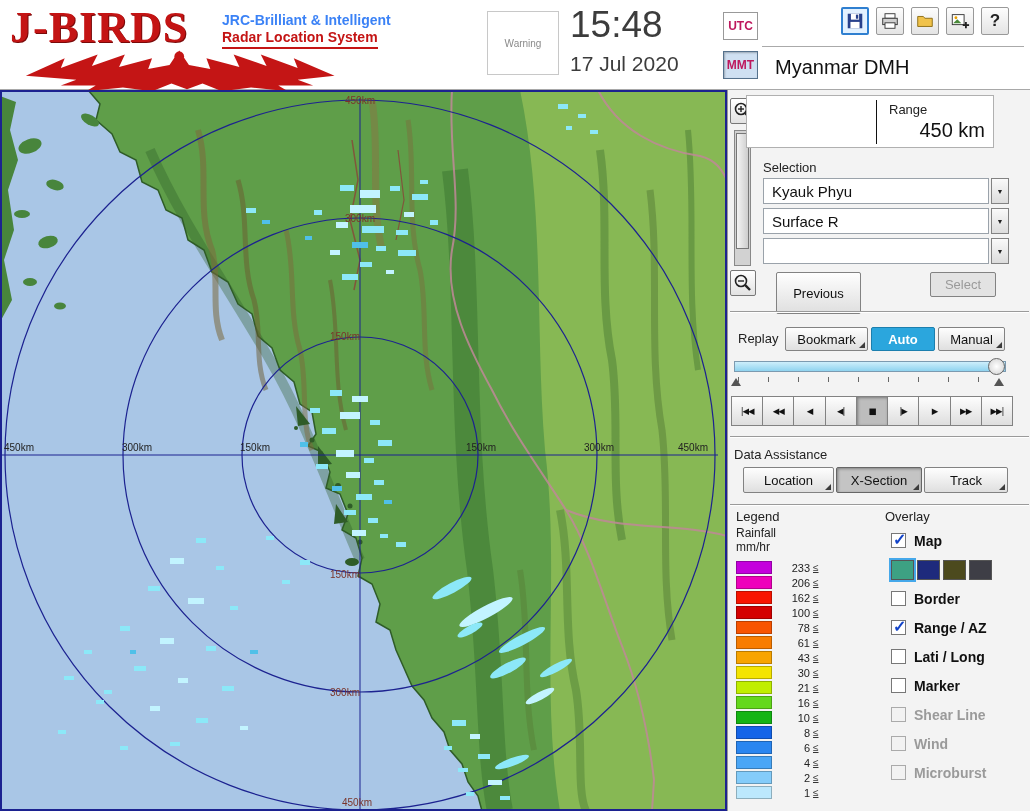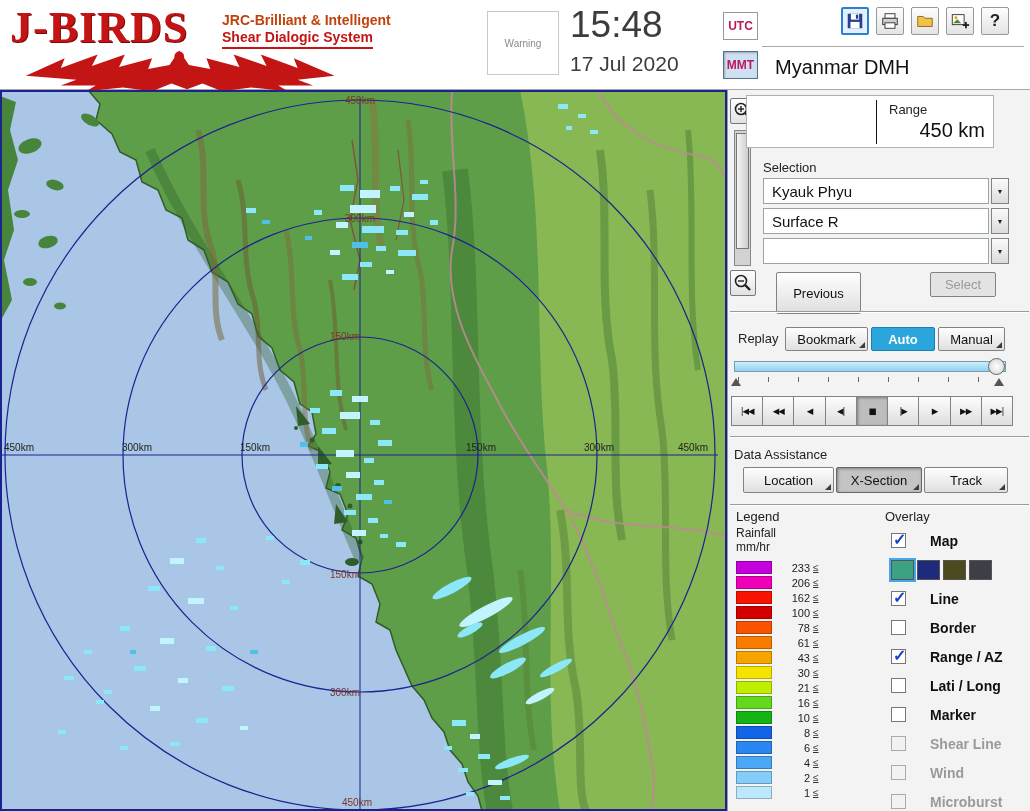--- a/index.html
+++ b/index.html
@@ -4,21 +4,21 @@
 <style>
 *{margin:0;padding:0;box-sizing:border-box}
 html,body{width:1030px;height:811px;overflow:hidden}
 body{font-family:"Liberation Sans",sans-serif;background:#fff;color:#111}
 .app{position:relative;width:1030px;height:811px;background:#fff}
 
 
 .topbar{position:absolute;left:0;top:0;width:1030px;height:90px;background:#fff;border-bottom:1px solid #a8a8a8}
 .logo{position:absolute;left:8px;top:2px;width:410px;height:88px}
 .logo-title{position:absolute;left:2px;top:0;font-family:"Liberation Serif",serif;font-weight:bold;font-size:44px;color:#c41414;letter-spacing:1px;text-shadow:1px 1px 0 #7a0a0a}
-.logo-sub1{position:absolute;left:214px;top:10px;font-size:14px;font-weight:bold;color:#c2410c}
+.logo-sub1{position:absolute;left:214px;top:10px;font-size:14px;font-weight:bold;color:#3b82f6}
 .logo-sub2{position:absolute;left:214px;top:27px;font-size:14px;font-weight:bold;color:#c41414;border-bottom:2px solid #c41414;padding-bottom:2px}
 .eagle{position:absolute;left:14px;top:42px}
 .warning-box{position:absolute;left:487px;top:11px;width:72px;height:64px;background:#fff;border:1px solid #c8c8c8;display:flex;align-items:center;justify-content:center;font-size:10px;color:#8a8a8a}
 .clock-time{position:absolute;left:570px;top:4px;font-size:37px;color:#3c3c3c}
 .clock-date{position:absolute;left:570px;top:52px;font-size:21px;color:#3c3c3c}
 .tz-btn{position:absolute;left:723px;width:35px;height:28px;display:flex;align-items:center;justify-content:center;font-size:12px;font-weight:bold;color:#be185d;border:1px solid #999;background:#fff;cursor:pointer}
 .tz-utc{top:12px}
 .tz-mmt{top:51px;background:#cfe0f2;border:1px solid #55718c;box-shadow:inset 1px 1px 2px rgba(0,0,0,.25)}
 .iconbar{position:absolute;left:841px;top:7px;display:flex;gap:7px}
 .tool-btn{width:28px;height:28px;border:1px solid #999;border-radius:2px;background:linear-gradient(#fdfdfd,#e4e4e4);display:flex;align-items:center;justify-content:center;cursor:pointer}
@@ -69,42 +69,42 @@
 .legend-block{position:absolute;left:8px;top:436px;width:142px}
 .lg-unit{font-size:12px;color:#222;line-height:14px}
 .lg-rows{margin-top:6px}
 .lg-row{display:flex;align-items:center;height:15px}
 .lg-sw{width:36px;height:13px;border:1px solid rgba(0,0,0,.25)}
 .lg-val{width:34px;text-align:right;font-size:11px;color:#222;margin-left:4px}
 .lg-lte{font-size:10px;color:#333;margin-left:3px;text-decoration:underline}
 
 
 .overlay-block{position:absolute;left:163px;top:436px;width:138px}
-.ov-item{display:flex;align-items:center;height:29px;gap:24px;cursor:pointer}
+.ov-item{display:flex;align-items:center;height:29px;gap:8px;cursor:pointer}
 .ov-box{width:15px;height:15px;background:#fff;border:1px solid #777;position:relative;flex:none}
 .ov-item.checked .ov-box::after{content:"✓";position:absolute;left:1px;top:-4px;color:#1243c8;font-weight:bold;font-size:16px}
 .ov-item.disabled{cursor:default}
 .ov-item.disabled .ov-box{border-color:#aaa;background:#f2f2f2}
 .ov-label{font-size:14px;font-weight:bold;color:#101010;white-space:nowrap}
 .ov-item.disabled .ov-label{color:#9a9a9a}
 .sw-row{display:flex;align-items:center;height:29px;gap:3px}
 .map-sw{width:23px;height:20px;border:1px solid #555;cursor:pointer}
 .map-sw.selected{outline:2px solid #45a8ea}
 .map-sw:nth-child(4){background-image:repeating-linear-gradient(45deg,rgba(255,255,255,.25) 0 2px,transparent 2px 5px)}
 </style>
 </head>
 <body>
 
 <div class="app">
 
   <div class="topbar">
     <div class="logo">
       <div class="logo-title">J-BIRDS</div>
       <div class="logo-sub1">JRC-Brilliant &amp; Intelligent</div>
-      <div class="logo-sub2">Shear  Dialogic  System</div>
+      <div class="logo-sub2">Radar  Location  System</div>
       <svg class="eagle" width="330" height="48" viewBox="0 0 340 48">
         <path d="M4,32 L44,14 40,24 78,10 72,22 106,10 100,23 134,14 130,25 152,21 162,6 172,21 194,25 190,14 224,23 218,10 252,22 246,10 284,24 280,14 322,32 284,36 300,42 264,42 274,48 236,44 206,48 186,40 170,46 154,40 134,48 104,44 66,48 76,42 40,42 56,36 Z" fill="#c41515"></path>
         <circle cx="162" cy="12" r="5" fill="#c41515"></circle>
       </svg>
     </div>
     <div class="warning-box">
       <span>Warning</span>
     </div>
     <div class="clock-time">15:48</div>
     <div class="clock-date">17 Jul 2020</div>
@@ -503,24 +503,20 @@
       <label class="ov-item checked">
         <span class="ov-box"></span>
         <span class="ov-label">Map</span>
       </label>
       <div class="sw-row">
         <span class="map-sw selected" style="background: rgb(61, 161, 131);"></span>
         <span class="map-sw" style="background: rgb(30, 42, 124);"></span>
         <span class="map-sw" style="background: rgb(76, 74, 30);"></span>
         <span class="map-sw" style="background: rgb(62, 62, 70);"></span>
       </div>
-      <label class="ov-item checked">
-        <span class="ov-box"></span>
-        <span class="ov-label">Line</span>
-      </label>
       <label class="ov-item">
         <span class="ov-box"></span>
         <span class="ov-label">Border</span>
       </label>
       <label class="ov-item checked">
         <span class="ov-box"></span>
         <span class="ov-label">Range / AZ</span>
       </label>
       <label class="ov-item">
         <span class="ov-box"></span>

